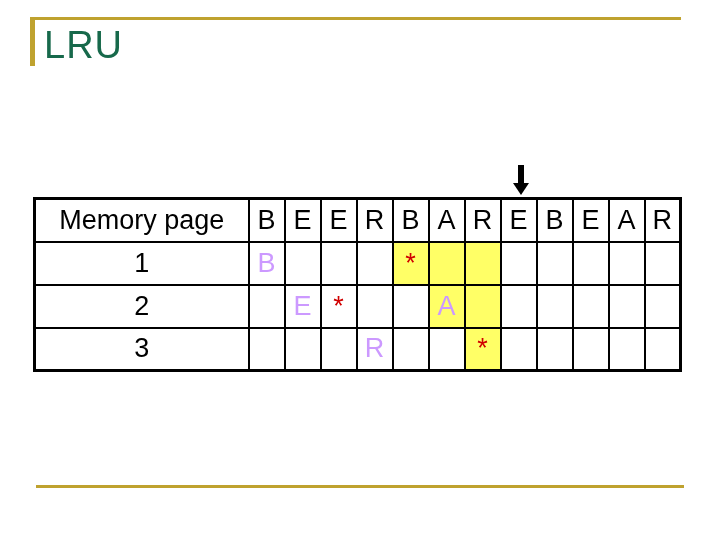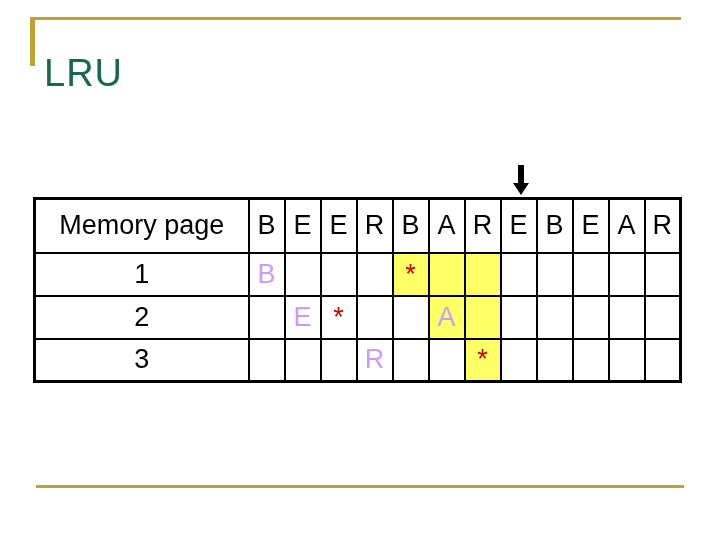--- a/index.html
+++ b/index.html
@@ -32,21 +32,20 @@
     background: var(--gold);
   }
   .page-title {
     position: absolute;
     left: 44px;
     top: 26px;
     font-size: 38px;
     line-height: 1.0;
     color: var(--green);
     letter-spacing: 1px;
-    margin-top: 28px;
   }
   .arrow {
     position: absolute;
     left: 513px;
     top: 165px;
     width: 16px;
     height: 30px;
   }
   table.lru {
     position: absolute;
@@ -62,21 +61,21 @@
     font-weight: normal;
     font-size: 27px;
     color: #000;
     text-align: center;
     vertical-align: middle;
     background: #fff;
     overflow: hidden;
   }
   table.lru col.lblcol { width: 214px; }
   table.lru col.refcol { width: 36px; }
-  tr.hdr  { height: 54px; }
+  tr.hdr  { height: 43px; }
   tr.body { height: 43px; }
   .star {
     font-weight: bold;
     font-size: 30px;
   }
   .bottom-rule {
     position: absolute;
     left: 36px;
     top: 485px;
     width: 648px;

